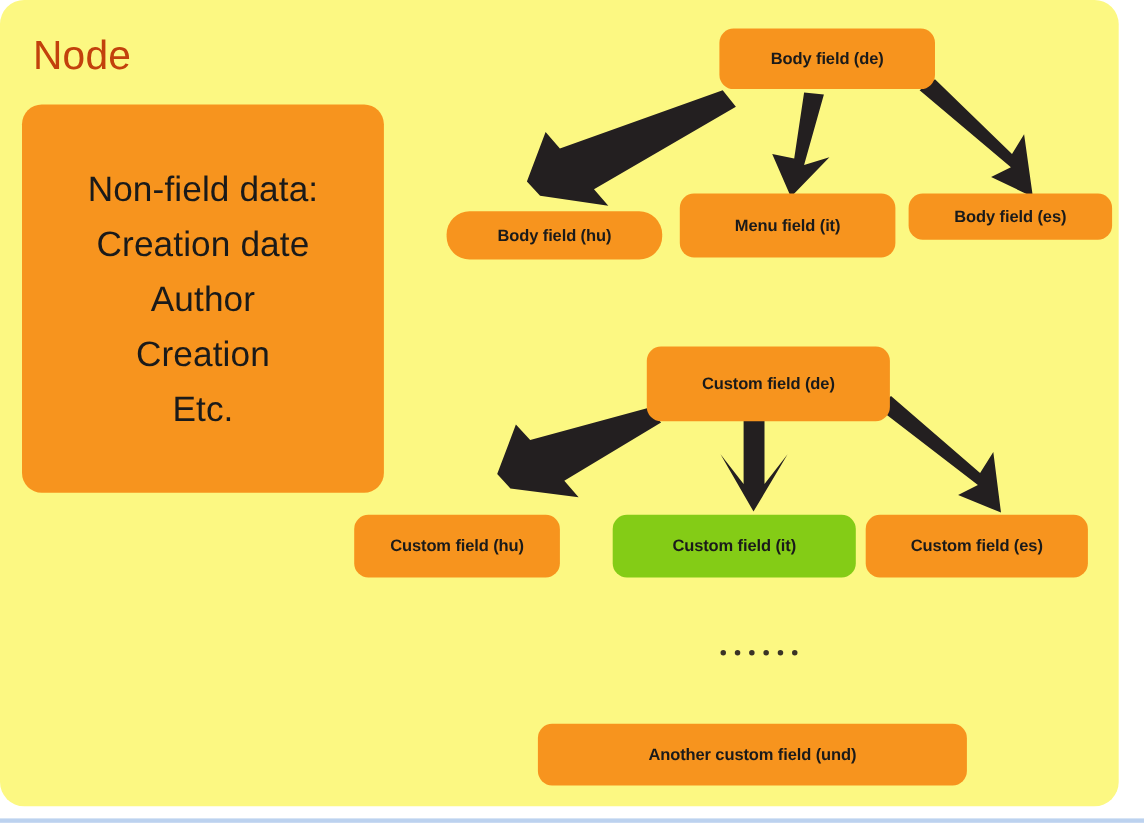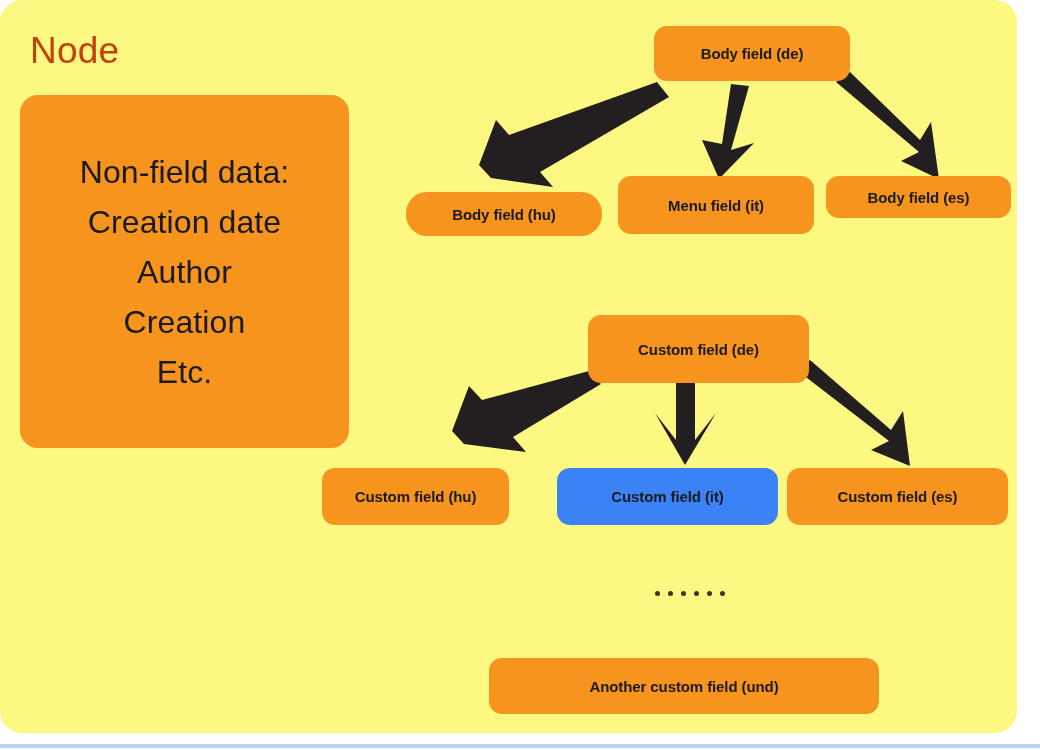--- a/index.html
+++ b/index.html
@@ -106,21 +106,21 @@
   
   #body-de { left: 654px; top: 26px;  width: 196px; height: 55px; }
   #body-hu { left: 406px; top: 192px; width: 196px; height: 44px; border-radius: 21px; }
   #body-it { left: 618px; top: 176px; width: 196px; height: 58px; }
   #body-es { left: 826px; top: 176px; width: 185px; height: 42px; }
 
   
   #custom-de { left: 588px; top: 315px; width: 221px; height: 68px; }
   #custom-hu { left: 322px; top: 468px; width: 187px; height: 57px; }
   #custom-it { left: 557px; top: 468px; width: 221px; height: 57px; }
-  #custom-es { left: 787px; top: 468px; width: 221px; height: 57px; }
+  #custom-es { left: 787px; top: 468px; width: 202px; height: 57px; }
 
   
   #another-custom {
     left: 489px;
     top: 658px;
     width: 390px;
     height: 56px;
   }
 
   
@@ -210,21 +210,21 @@
     <div id="body-es" class="box field-box" style="background: rgb(247, 148, 30);">
       <span class="box-label">Body field (es)</span>
     </div>
 
     <div id="custom-de" class="box field-box" style="background: rgb(247, 148, 30);">
       <span class="box-label">Custom field (de)</span>
     </div>
     <div id="custom-hu" class="box field-box" style="background: rgb(247, 148, 30);">
       <span class="box-label">Custom field (hu)</span>
     </div>
-    <div id="custom-it" class="box field-box" style="background: #3b82f6;">
+    <div id="custom-it" class="box field-box" style="background: #84cc16;">
       <span class="box-label">Custom field (it)</span>
     </div>
     <div id="custom-es" class="box field-box" style="background: rgb(247, 148, 30);">
       <span class="box-label">Custom field (es)</span>
     </div>
 
     <div id="ellipsis">
         <span class="dot"></span>
         <span class="dot"></span>
         <span class="dot"></span>

